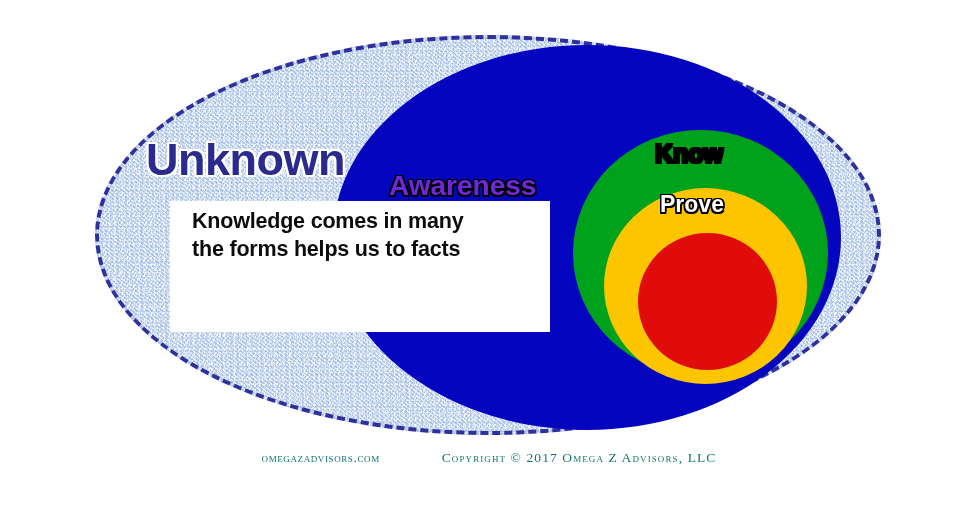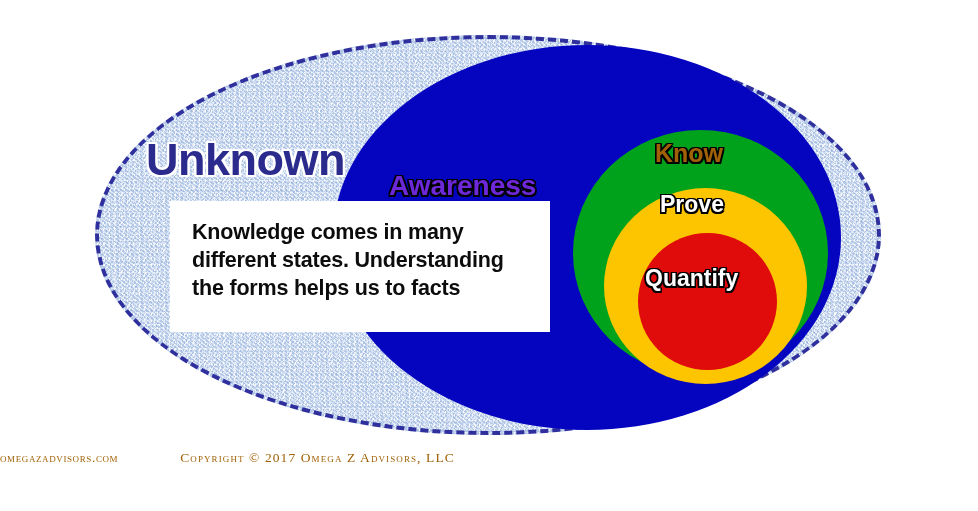--- a/index.html
+++ b/index.html
@@ -120,21 +120,21 @@
     text-shadow:
       -1.5px -1.5px 0 #000000,  1.5px -1.5px 0 #000000,
       -1.5px  1.5px 0 #000000,  1.5px  1.5px 0 #000000,
       -1.5px  0    0 #000000,   1.5px  0    0 #000000,
        0    -1.5px 0 #000000,   0     1.5px 0 #000000;
   }
   .label-know {
     left: 655px;
     top: 141px;
     font-size: 25px;
-    color: #a16207;
+    color: #000000;
     text-shadow:
       -1.5px -1.5px 0 #000000,  1.5px -1.5px 0 #000000,
       -1.5px  1.5px 0 #000000,  1.5px  1.5px 0 #000000,
       -1.5px  0    0 #000000,   1.5px  0    0 #000000,
        0    -1.5px 0 #000000,   0     1.5px 0 #000000;
   }
   .label-prove {
     left: 660px;
     top: 193px;
     font-size: 23px;
@@ -159,37 +159,38 @@
 
   
   .caption-box {
     position: absolute;
     left: 170px;
     top: 201px;
     width: 380px;
     height: 131px;
     background: #ffffff;
     box-sizing: border-box;
-    padding: 18px 0 0 22px;
+    padding: 7px 0 0 22px;
   }
   .caption-text {
     font-size: 21.5px;
     font-weight: bold;
     color: #0c0c0c;
     line-height: 1.30;
     letter-spacing: -0.2px;
   }
 
   
   .footer {
     position: absolute;
     left: 0;
     top: 449px;
     width: 978px;
-    color: #a16207;
+    text-align: center;
+    color: #0f766e;
     font-family: "Liberation Serif", serif;
     font-size: 13.5px;
     font-variant: small-caps;
     letter-spacing: 0.6px;
   }
   .footer-site {
     display: inline-block;
     margin-right: 58px;
     vertical-align: middle;
   }
@@ -211,25 +212,23 @@
   <div class="ellipse-awareness"></div>
 
   <div class="circle-know"></div>
   <div class="circle-prove"></div>
   <div class="circle-quantify"></div>
 
   <div class="label label-unknown">Unknown</div>
   <div class="label label-awareness">Awareness</div>
   <div class="label label-know">Know</div>
   <div class="label label-prove">Prove</div>
-  <div class="label label-quantify">Quantify</div>
 
   <div class="caption-box">
     <div class="caption-text">Knowledge comes in many</div>
-    <div class="caption-text">different states. Understanding</div>
     <div class="caption-text">the forms helps us to facts</div>
   </div>
 
   <div class="footer">
     <span class="footer-site">omegazadvisors.com</span>
     <span class="footer-copy">Copyright © 2017 Omega Z Advisors, LLC</span>
   </div>
 
 </div>
 

